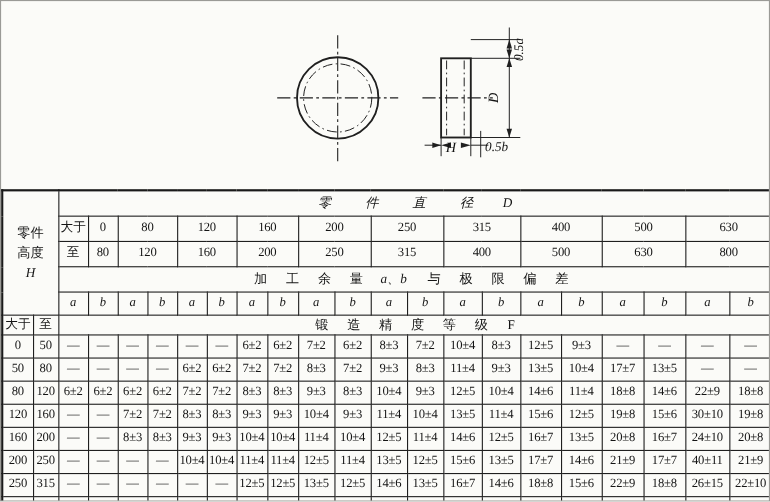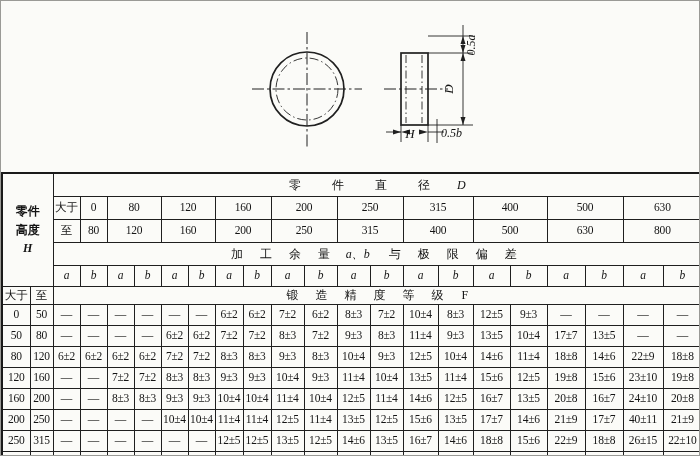--- a/index.html
+++ b/index.html
@@ -16,31 +16,31 @@
     border-collapse:collapse;table-layout:fixed;
   }
   table.spec{border:2px solid #1a1a1a;}
   table.spec td{
     border:1px solid #1f1f1f;padding:0;margin:0;text-align:center;vertical-align:middle;
     overflow:hidden;white-space:nowrap;font-size:11.5px;line-height:1;
   }
   td.num{font-family:"Liberation Serif","DejaVu Serif",serif;letter-spacing:-0.2px;}
   td.cjk,span.cjk{font-size:12px;font-family:"Liberation Serif","DejaVu Serif",serif;}
   td.lblcol{font-size:11px;border-right-width:2px;}
-  .sp14{letter-spacing:14px;}
+  .sp14{letter-spacing:14px;font-style:italic;}
   .sp7{letter-spacing:7px;}
   .var{font-style:italic;font-family:"Liberation Serif","DejaVu Serif",serif;font-size:12px;}
   tr.r-title td{height:22px;}
   tr.r-over td{height:22px;}
   tr.r-to td{height:22px;}
   tr.r-allow td{height:22px;}
   tr.r-ab td{height:20px;font-style:italic;}
   tr.r-grade td{height:17px;}
   tr.r-data td{height:20px;}
-  td.corner{border-right-width:2px;font-weight:bold;}
+  td.corner{border-right-width:2px;}
   td.corner div{line-height:1.55;font-size:12px;}
   td.over-lbl,td.to-lbl{font-size:11px;}
 </style>
 </head>
 <body>
 
 <div class="sheet">
 
   <svg class="diagram" width="700" height="171" viewBox="0 0 700 171">
     <g stroke="#202020" fill="none">
@@ -280,21 +280,21 @@
           <td class="num">10±4</td>
           <td class="num">9±3</td>
           <td class="num">11±4</td>
           <td class="num">10±4</td>
           <td class="num">13±5</td>
           <td class="num">11±4</td>
           <td class="num">15±6</td>
           <td class="num">12±5</td>
           <td class="num">19±8</td>
           <td class="num">15±6</td>
-          <td class="num">23±10</td>
+          <td class="num">30±10</td>
           <td class="num">19±8</td>
         </tr>
         <tr class="r-data">
           <td class="num lblcol" style="border-right-width: 1px;">160</td>
           <td class="num lblcol">200</td>
           <td class="num">—</td>
           <td class="num">—</td>
           <td class="num">8±3</td>
           <td class="num">8±3</td>
           <td class="num">9±3</td>

